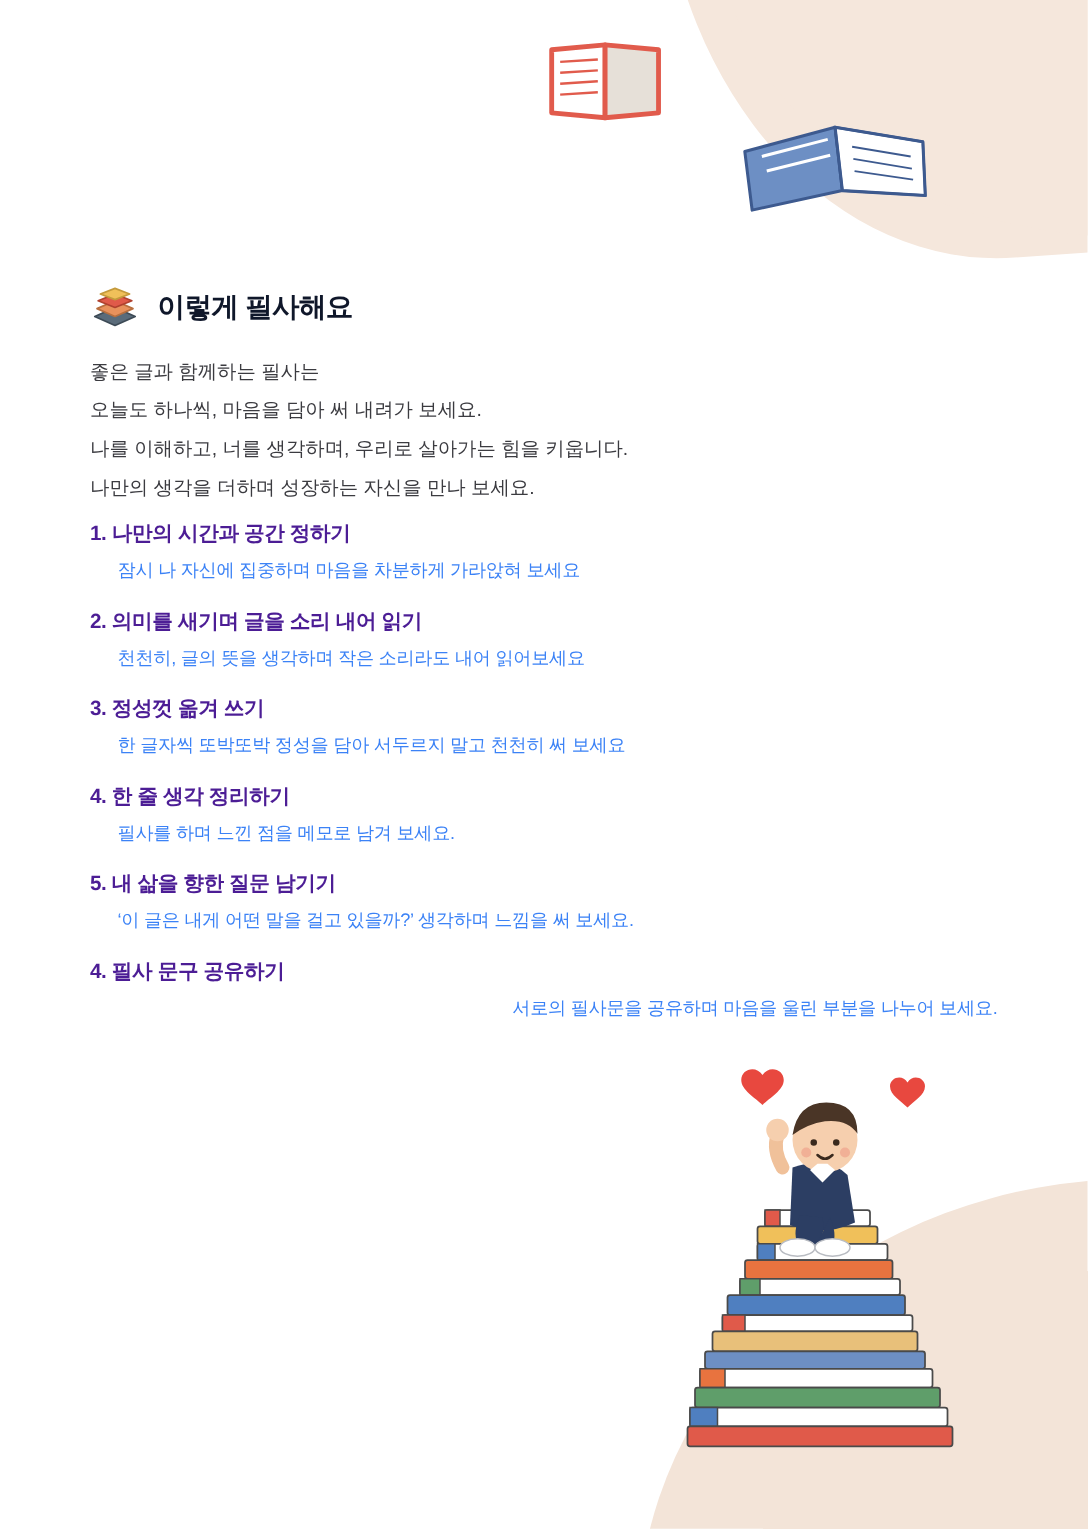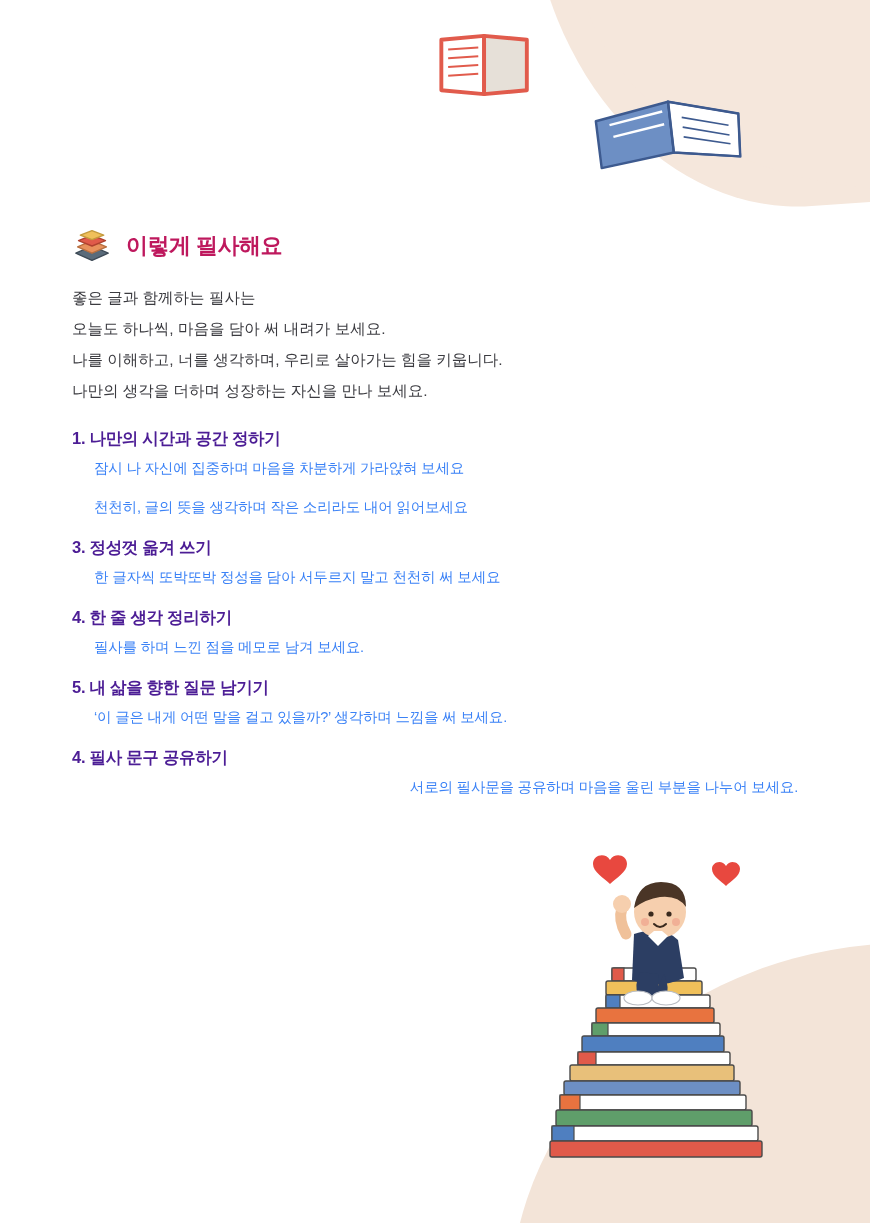--- a/index.html
+++ b/index.html
@@ -82,29 +82,29 @@
   }
   .stack-icon {
     width: 40px;
     height: 36px;
     margin-right: 14px;
     flex: 0 0 auto;
   }
   .section-title {
     font-size: 22px;
     font-weight: bold;
-    color: #be185d;
+    color: #0f172a;
     letter-spacing: -0.5px;
   }
 
   .intro {
     color: #3b3b40;
     font-size: 15.5px;
     line-height: 2.0;
-    margin-bottom: 22px;
+    margin-bottom: 10px;
   }
   .intro div { white-space: nowrap; }
 
   .step {
     margin-bottom: 20px;
   }
   .step-title {
     font-size: 16.5px;
     font-weight: bold;
     color: #4c1d95;
@@ -174,20 +174,21 @@
     <div>나를 이해하고, 너를 생각하며, 우리로 살아가는 힘을 키웁니다.</div>
     <div>나만의 생각을 더하며 성장하는 자신을 만나 보세요.</div>
   </div>
 
   <div class="steps">
     <div class="step">
       <div class="step-title">1. 나만의 시간과 공간 정하기</div>
       <div class="step-desc">잠시 나 자신에 집중하며 마음을 차분하게 가라앉혀 보세요</div>
     </div>
     <div class="step">
+      <div class="step-title">2. 의미를 새기며 글을 소리 내어 읽기</div>
       <div class="step-desc">천천히, 글의 뜻을 생각하며 작은 소리라도 내어 읽어보세요</div>
     </div>
     <div class="step">
       <div class="step-title">3. 정성껏 옮겨 쓰기</div>
       <div class="step-desc">한 글자씩 또박또박 정성을 담아 서두르지 말고 천천히 써 보세요</div>
     </div>
     <div class="step">
       <div class="step-title">4. 한 줄 생각 정리하기</div>
       <div class="step-desc">필사를 하며 느낀 점을 메모로 남겨 보세요.</div>
     </div>

